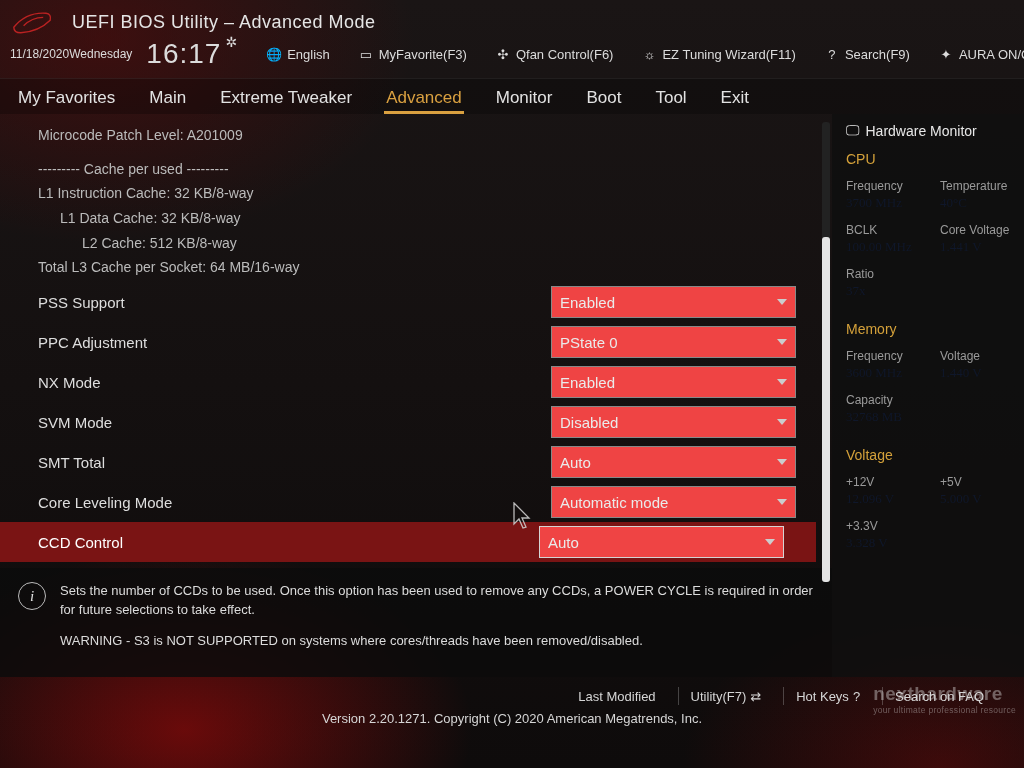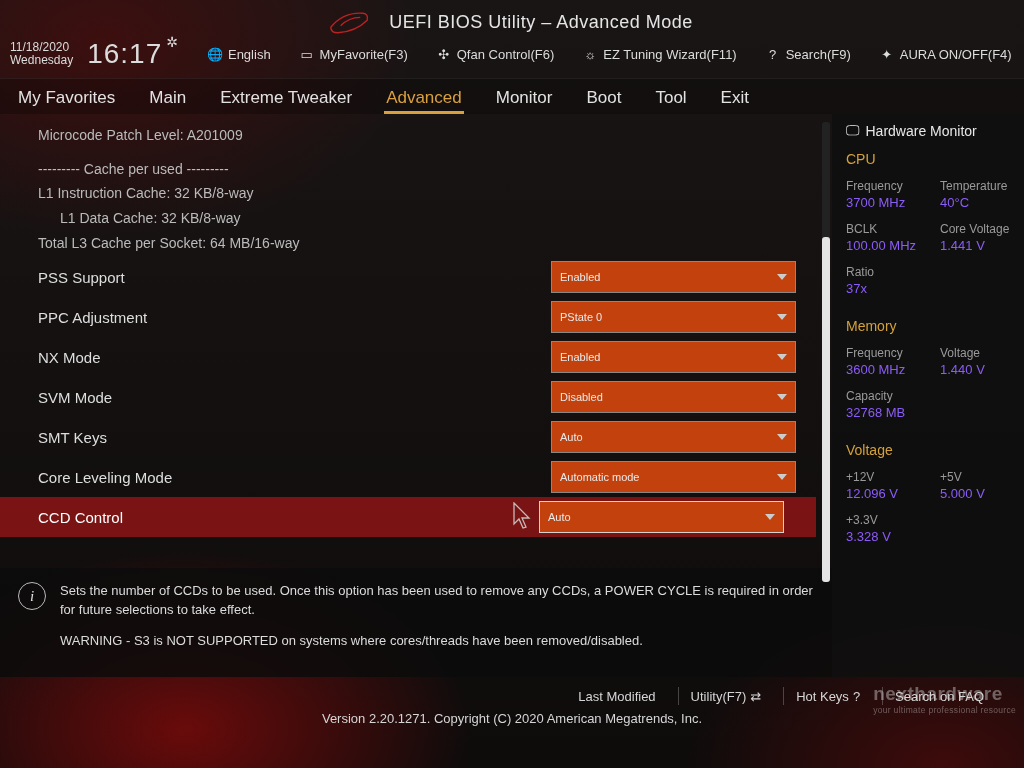--- a/index.html
+++ b/index.html
@@ -15,31 +15,30 @@
       radial-gradient(ellipse 400px 260px at 92% 100%, rgba(120,10,10,0.45) 0%, transparent 65%),
       radial-gradient(ellipse 520px 340px at 10% 5%, rgba(90,10,10,0.55) 0%, transparent 60%),
       linear-gradient(#1a1515, #0e0b0b);
   }
   .eye { width:44px; height:28px; display:flex; align-items:center; justify-content:center; }
   .eye svg { width:42px; height:26px; }
   .titlebar {
     display:flex; align-items:center; gap:18px;
     padding: 9px 14px 2px 10px;
     height: 38px;
-    justify-content: center;
   }
   .apptitle { font-size:18px; font-weight:400; color:#e5e5e5; letter-spacing:0.5px; }
   .toolbar {
     display:flex; align-items:center; gap:14px;
     height:34px;
     padding: 0 14px 2px 10px;
     font-size:13px;
     color:#dcdcdc;
   }
-  .date-col { display:flex; flex-direction:column; line-height:1.05; font-size:12px; }
+  .date-col { display:flex; flex-direction:row; line-height:1.05; font-size:12px; }
   .clock { font-size:28px; font-weight:300; letter-spacing:1px; display:flex; align-items:flex-start; gap:4px;}
   .gear { font-size:14px; position:relative; top:-4px; }
   .vsep { width:1px; height:22px; background:rgba(200,200,200,0.35); }
   .tb-item { display:flex; align-items:center; gap:5px; white-space:nowrap; cursor:pointer; }
   .ico { width:16px; height:16px; display:inline-flex; align-items:center; justify-content:center; font-size:13px; }
   .tabbar {
     display:flex; align-items:flex-end;
     gap:30px;
     padding:4px 18px 0 16px;
     height:36px;
@@ -66,23 +65,23 @@
   }
   .info-line { margin:3px 0; color:#bbbbbb; font-size:14px; line-height:1.55; }
   .indent1 { padding-left: 22px; }
   .indent2 { padding-left: 44px; }
   .option-row { display:flex; align-items:center; height:40px; color:#dedede; font-size:15px; }
   .option-row.selected { background:#7a1414; color:#fff; margin-left:-38px; padding-left:38px; margin-right:-4px; padding-right:16px;}
   .option-label { flex:1; }
   .dropdown {
     width:245px; height:32px;
     border:1px solid #888;
-    background:#c2410c;
+    background:#ef4444;
     display:flex; align-items:center; justify-content:space-between;
-    padding:0 8px; font-size:11px; color:#eaeaea; cursor:pointer;
+    padding:0 8px; font-size:15px; color:#eaeaea; cursor:pointer;
     margin-right:16px;
   }
   .option-row.selected .dropdown { border-color:#d4d4d4; }
   .caret { width:0; height:0; border-left:5px solid transparent; border-right:5px solid transparent; border-top:6px solid #ccc; }
   .scrollbar { position:absolute; right:2px; top:8px; width:8px; height:460px; background:#222; border-radius:3px;}
   .thumb { position:absolute; right:0; width:8px; background:#e4e4e4; border-radius:3px; top:115px; height:345px;}
   .help {
     background:rgba(12,12,12,0.85);
     padding:14px 18px 26px 18px;
     display:flex; gap:14px;
@@ -93,21 +92,21 @@
     width:192px;
     background: rgba(15,15,15,0.88);
     padding:8px 12px 10px 14px;
     font-size:12.5px;
   }
   .sb-head { display:flex; align-items:center; gap:6px; font-size:14px; color:#e8e8e8; margin-bottom:12px; }
   .sb-group { color:#d4a13a; font-size:14px; margin-top:12px; margin-bottom:6px; display:block;}
   .sb-row { display:flex; gap:22px; margin:12px 0 2px 0;}
   .sb-col { display:flex; flex-direction:column; min-width:72px;}
   .sb-label { color:#9a9a9a; font-size:12px; }
-  .sb-val { color:#8b5cf6; font-size:13px; margin-top:2px;}
+  .sb-val { color:#0f172a; font-size:13px; margin-top:2px;font-family:Liberation Serif, serif;}
   .footer {
     height:55px;
     display:flex; flex-direction:column; align-items:center; justify-content:flex-end;
     font-size:13px; color:#d6d6d6;
     position:relative;
   }
   .footer-row { width:100%; display:flex; justify-content:flex-end; gap:10px; padding-right:28px; align-items:center; height:30px;}
   .fbtn { padding:0 12px; border-left:1px solid rgba(200,200,200,0.3); height:18px; display:flex; align-items:center; gap:4px; cursor:pointer;}
   .fbtn:first-child { border-left:none; }
   .watermark { position:absolute; right:8px; bottom:17px; font-size:19px; color:rgba(220,220,220,0.42); font-weight:700; letter-spacing:0.5px;}
@@ -180,20 +179,21 @@
   <div class="tab">Exit</div>
 </div>
 
 <div class="content-wrap">
   <div class="main">
     <div class="main-scroll">
       <div class="info-line">Microcode Patch Level: A201009</div>
       <div class="info-line" style="margin-top:12px">--------- Cache per used ---------</div>
       <div class="info-line">L1 Instruction Cache: 32 KB/8-way</div>
       <div class="info-line indent1">L1 Data Cache: 32 KB/8-way</div>
+      <div class="info-line indent2">L2 Cache: 512 KB/8-way</div>
       <div class="info-line">Total L3 Cache per Socket: 64 MB/16-way</div>
 
       <div class="option-row">
         <div class="option-label">PSS Support</div>
         <div class="dropdown">
           <span>Enabled</span>
           <span class="caret"></span>
         </div>
       </div>
       <div class="option-row">
@@ -211,21 +211,21 @@
         </div>
       </div>
       <div class="option-row">
         <div class="option-label">SVM Mode</div>
         <div class="dropdown">
           <span>Disabled</span>
           <span class="caret"></span>
         </div>
       </div>
       <div class="option-row">
-        <div class="option-label">SMT Keys</div>
+        <div class="option-label">SMT Total</div>
         <div class="dropdown">
           <span>Auto</span>
           <span class="caret"></span>
         </div>
       </div>
       <div class="option-row">
         <div class="option-label">Core Leveling Mode</div>
         <div class="dropdown">
           <span>Automatic mode</span>
           <span class="caret"></span>

